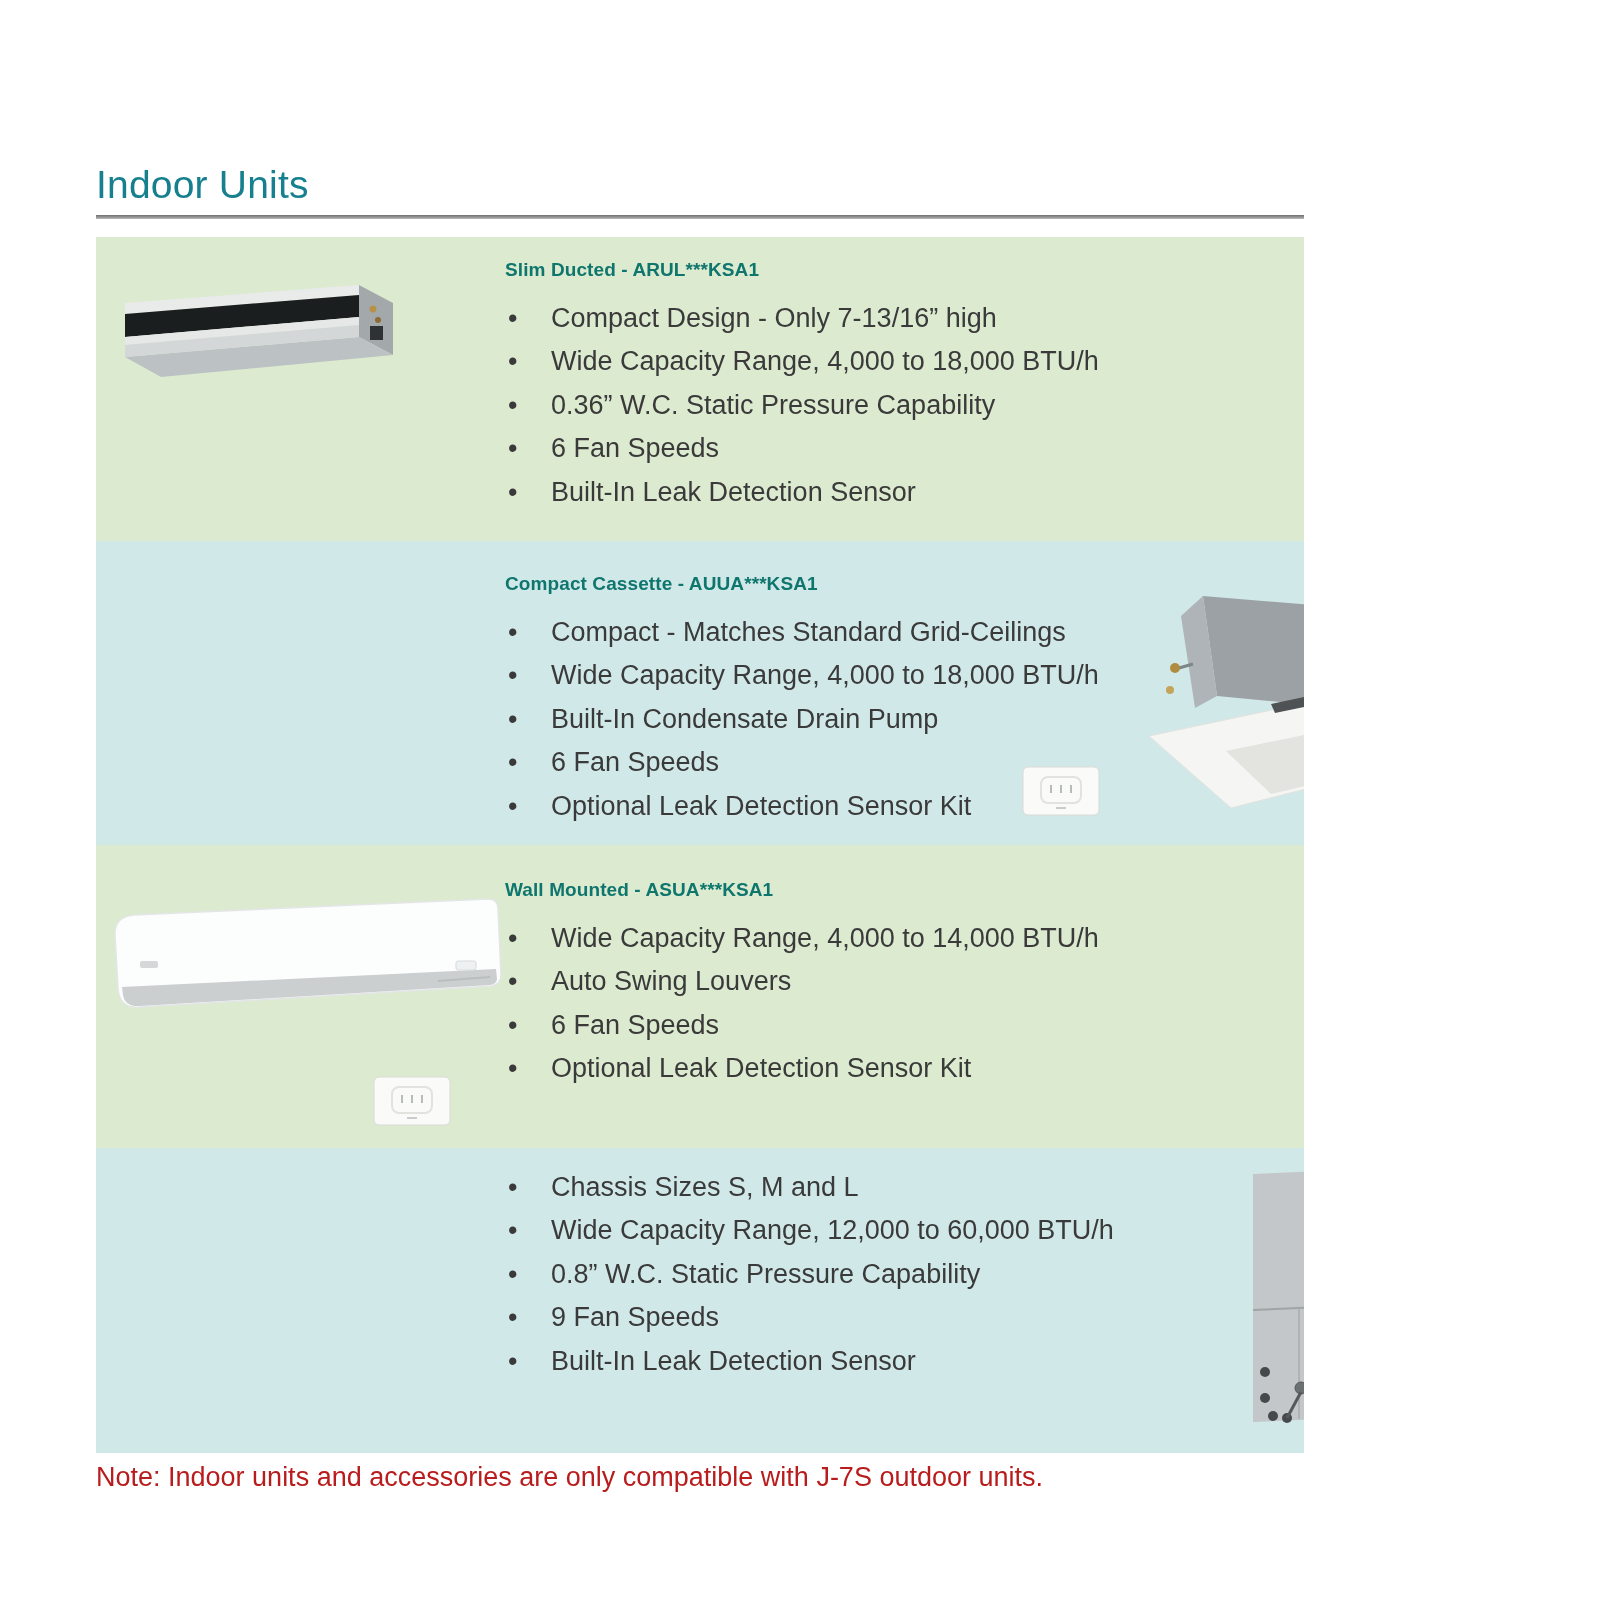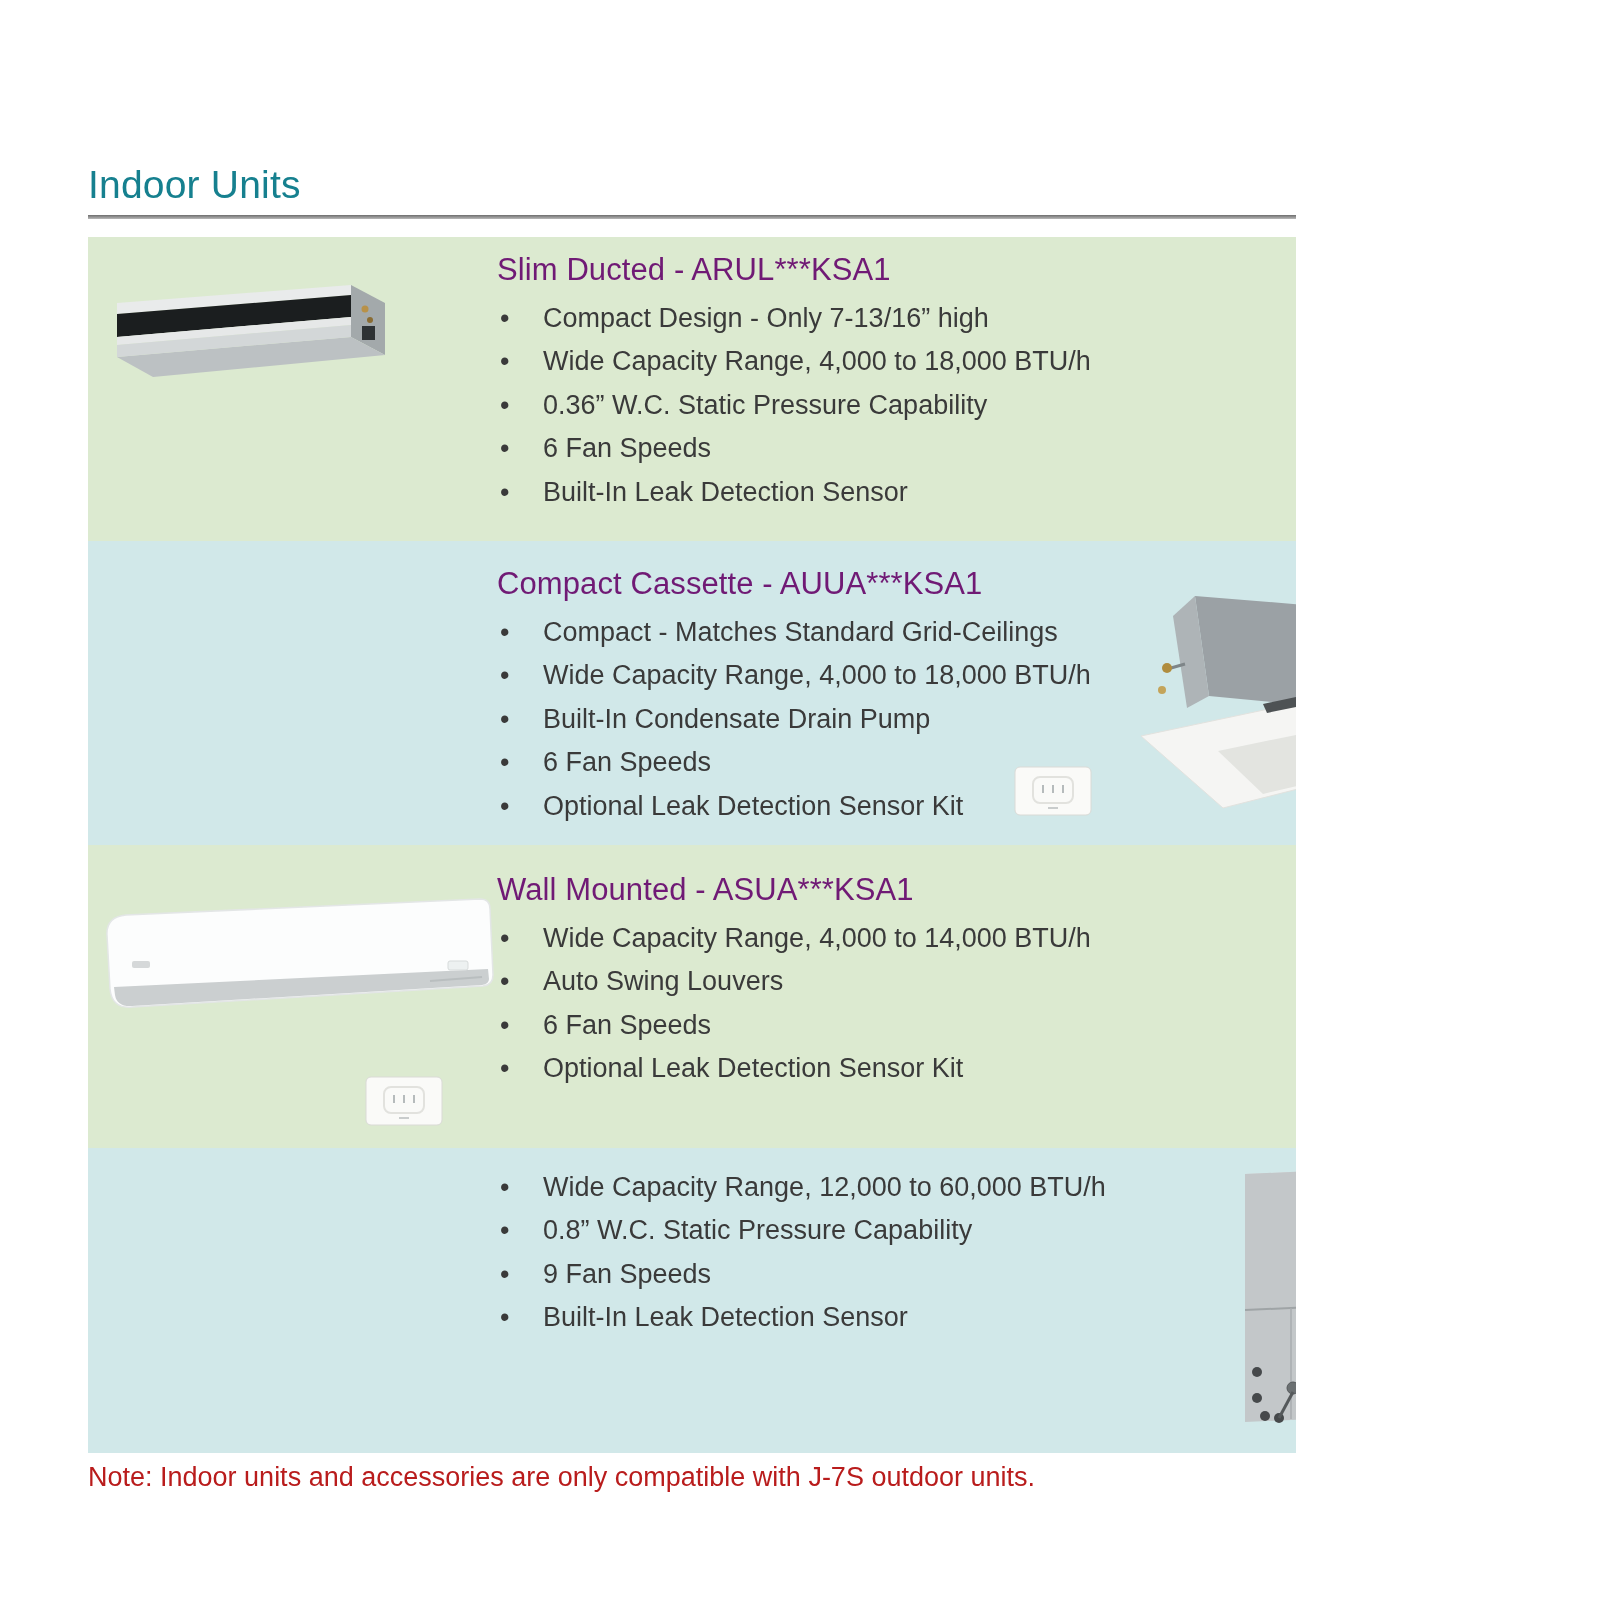--- a/index.html
+++ b/index.html
@@ -1,18 +1,18 @@
 <!DOCTYPE html>
 <html><head>
 <meta charset="utf-8">
 <style>
   html,body{margin:0;padding:0;background:#ffffff;}
   .page{
     position:relative;width:1296px;height:1600px;background:#ffffff;
-    font-family:"Liberation Sans", sans-serif;overflow:hidden;
+    font-family:"Liberation Sans", sans-serif;overflow:hidden;margin-left:8px;
   }
   .page-title{
     position:absolute;left:88px;top:163px;
     font-size:39px;line-height:44px;font-weight:400;
     color:#16808F;letter-spacing:0.2px;
   }
   .title-divider{
     position:absolute;left:88px;top:215px;width:1429px;height:4px;
     background:linear-gradient(#6e6e6e,#b9b9b9);
   }
@@ -23,22 +23,22 @@
   #sec1{height:304px;}
   #sec2{height:304px;padding-left:9px;}
   #sec3{height:303px;}
   #sec4{height:305px;}
   .content{position:absolute;left:409px;width:740px;}
   #sec1 .content{top:16px;}
   #sec2 .content{top:26px;}
   #sec3 .content{top:28px;}
   #sec4 .content{top:18px;}
   .section-title{
-    margin:0 0 10px 0;font-size:31px;line-height:34px;
-    font-weight:400;color:#701a75;letter-spacing:0.1px;
+    margin:0 0 10px 0;font-size:19px;line-height:34px;
+    font-weight:700;color:#0f766e;letter-spacing:0.1px;
   }
   ul.bullets{list-style:none;margin:0;padding:0;}
   ul.bullets li{
     position:relative;padding-left:46px;
     font-size:27px;line-height:43.4px;color:#3A3A3A;
     white-space:nowrap;
   }
   ul.bullets li::before{
     content:"\2022";position:absolute;left:3px;top:0;
     color:#3A3A3A;font-size:27px;
@@ -158,20 +158,21 @@
         <line x1="56" y1="148" x2="56" y2="259" stroke="#A8ADAF" stroke-width="1.5"></line>
         <circle cx="22" cy="212" r="5" fill="#46494B"></circle>
         <circle cx="22" cy="238" r="5" fill="#46494B"></circle>
         <circle cx="30" cy="256" r="5" fill="#46494B"></circle>
         <circle cx="44" cy="258" r="5" fill="#46494B"></circle>
         <circle cx="58" cy="228" r="6" fill="#6B7072" stroke="#55595B"></circle>
         <line x1="58" y1="232" x2="44" y2="258" stroke="#55595B" stroke-width="3"></line>
       </svg>
       <div class="content">
         <ul class="bullets">
+          <li>Chassis Sizes S, M and L</li>
           <li>Wide Capacity Range, 12,000 to 60,000 BTU/h</li>
           <li>0.8” W.C. Static Pressure Capability</li>
           <li>9 Fan Speeds</li>
           <li>Built-In Leak Detection Sensor</li>
         </ul>
       </div>
     </div>
 
   </div>
 

